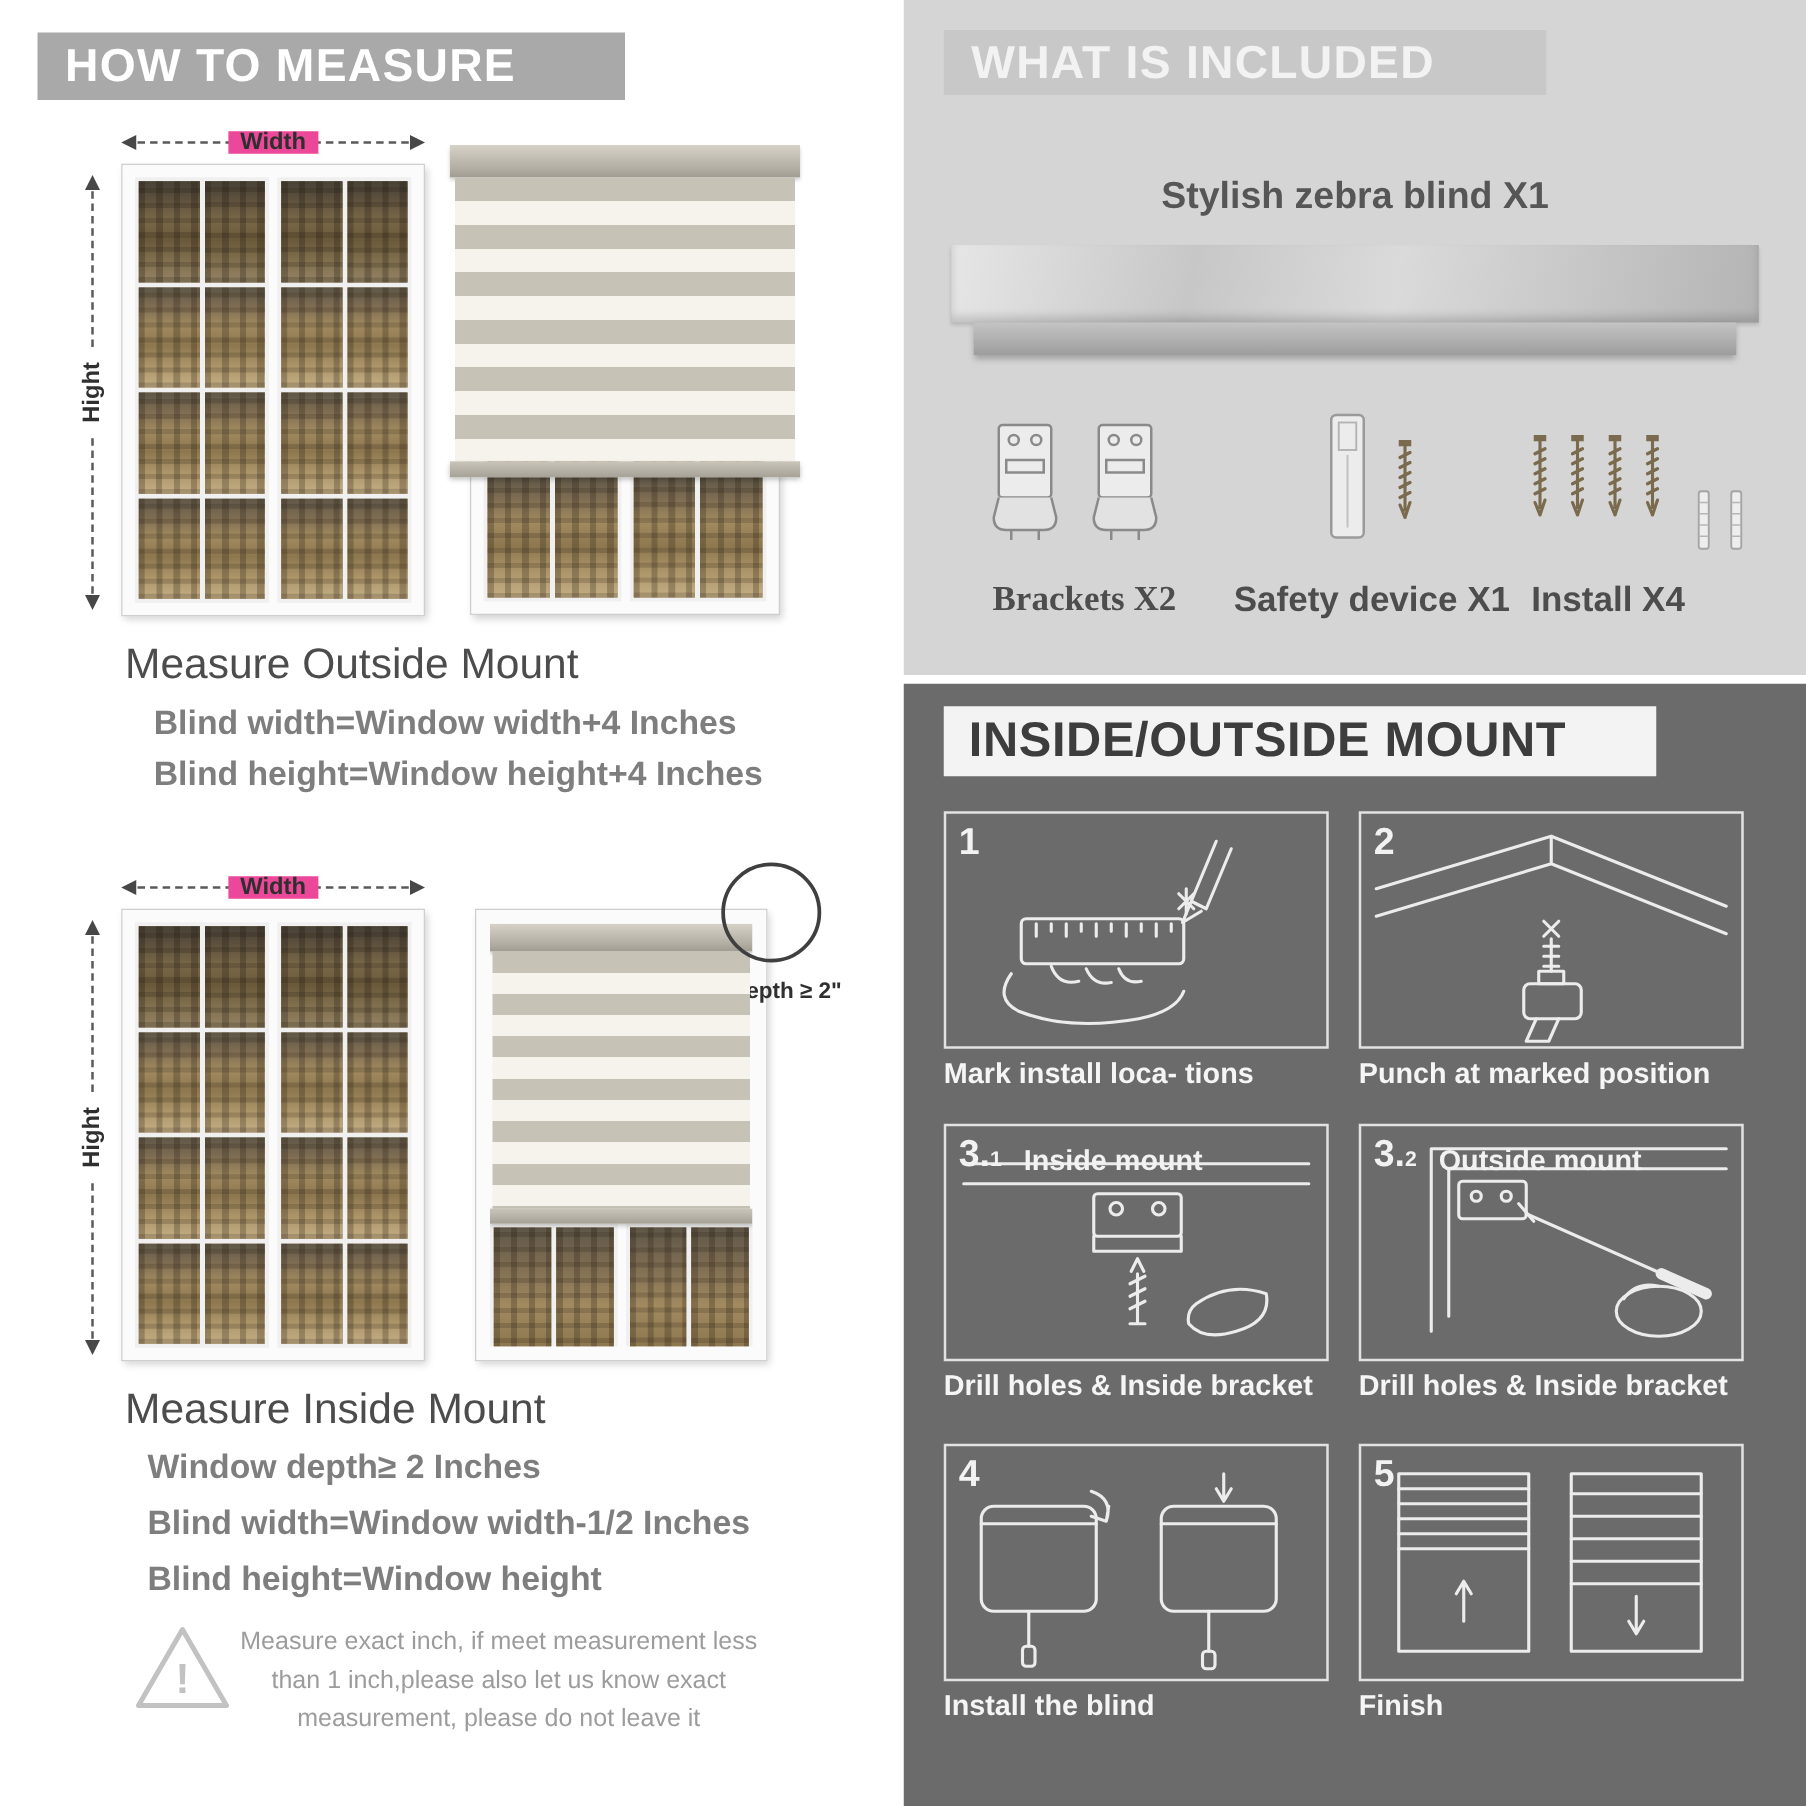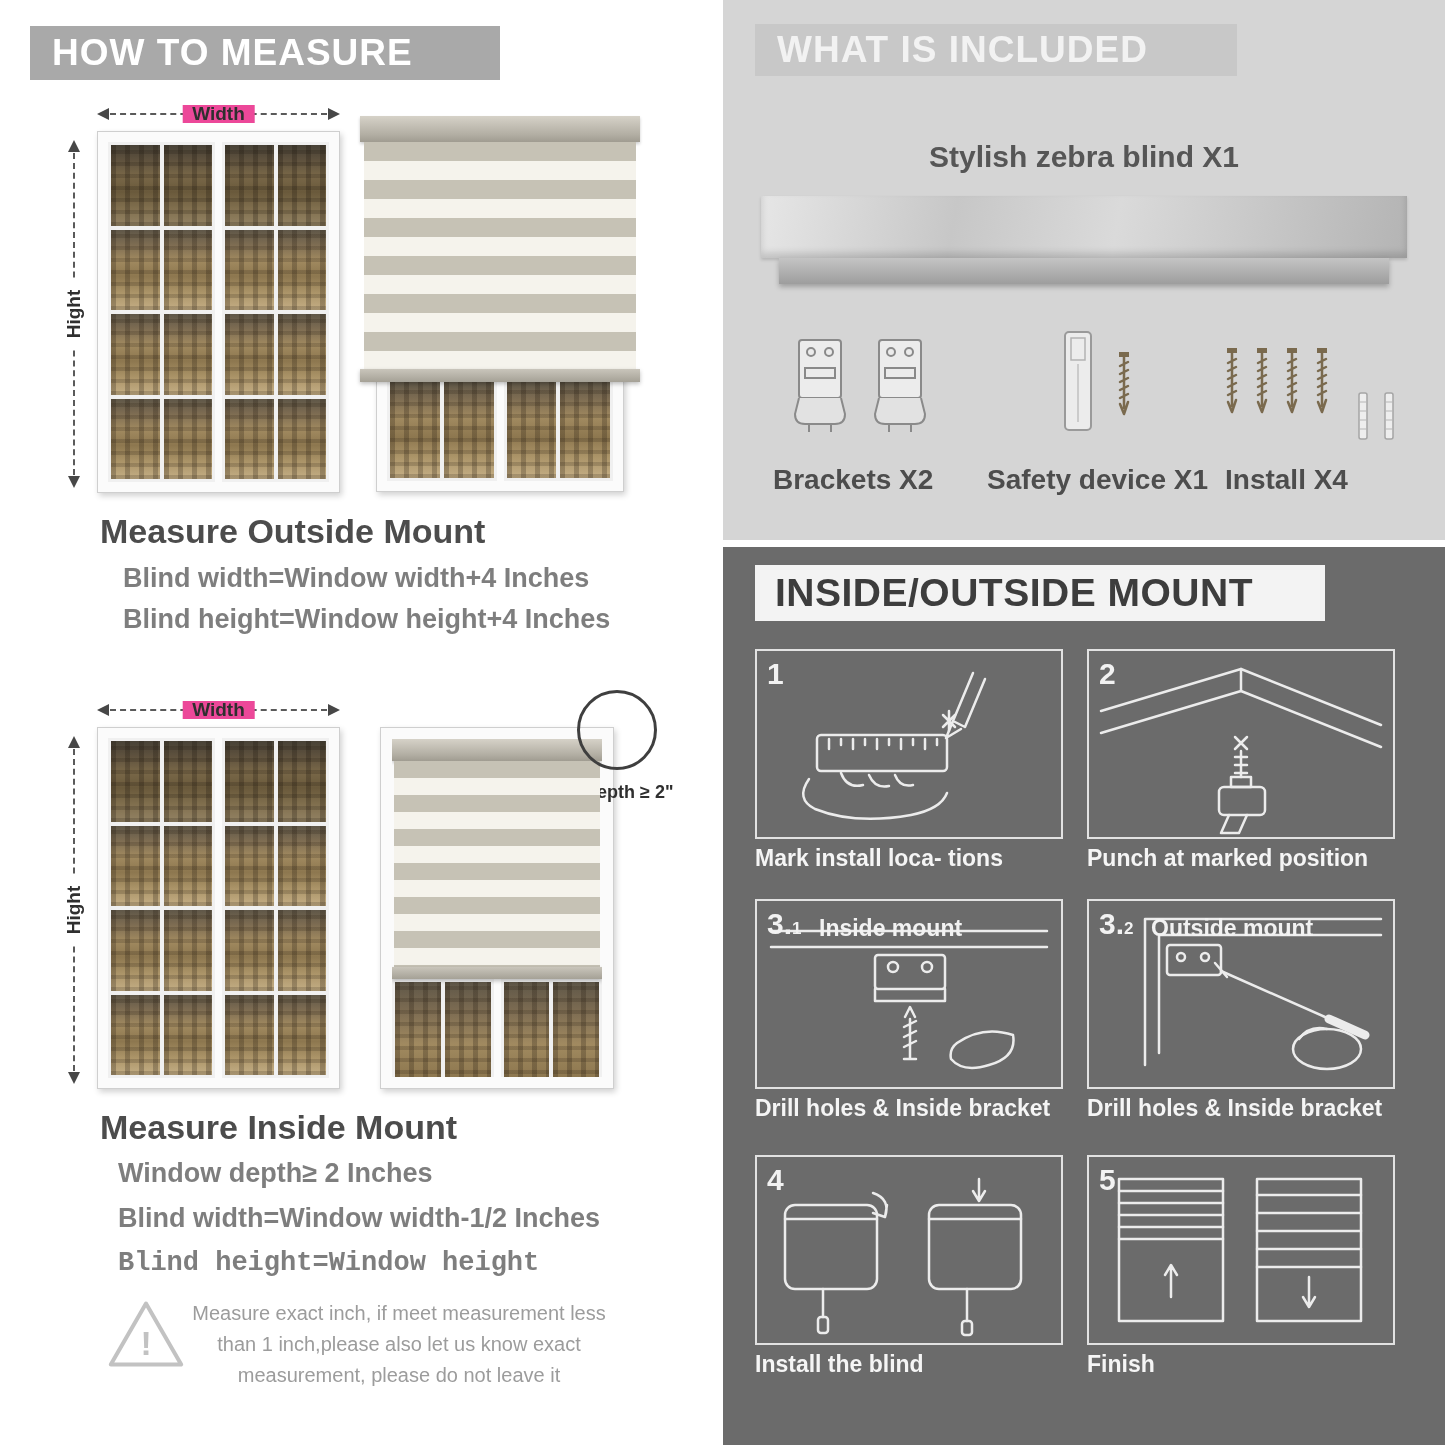--- a/index.html
+++ b/index.html
@@ -55,21 +55,21 @@
   .inside-frame{position:absolute;inset:0;background:#fbfbfb;border:1px solid #cfcfcf;
     box-shadow:2px 3px 6px rgba(0,0,0,0.18);padding:11px;box-sizing:border-box;}
   .inside-inner{position:relative;width:100%;height:100%;overflow:hidden;}
   .fabric2{position:absolute;left:2px;right:2px;
     background:repeating-linear-gradient(180deg,#c6c2b5 0 17px,#f5f3ec 17px 34px);}
 
   .depth-circle{position:absolute;left:577px;top:690px;width:74px;height:74px;border:3px solid #3f3f3f;
     border-radius:50%;z-index:6;}
   .depth-label{position:absolute;left:584px;top:782px;font-size:18px;font-weight:bold;color:#2f2f2f;}
 
-  .sec-title{position:absolute;font-size:34px;font-weight:bold;color:#4c4c4c;}
+  .sec-title{position:absolute;font-size:34px;font-weight:normal;color:#4c4c4c;}
   .formula{position:absolute;font-size:27px;font-weight:bold;color:#7e7e7e;margin-left:23px;}
 
   .warn-icon{position:absolute;left:106px;top:1296px;width:80px;height:76px;}
   .warn-text{position:absolute;left:176px;top:1298px;width:446px;font-size:20px;line-height:1.55;
     color:#9c9c9c;text-align:center;}
 
   
   .included{position:absolute;left:723px;top:0;width:722px;height:540px;background:#d5d5d5;}
   .wii-banner{position:absolute;left:32px;top:24px;width:482px;height:52px;background:#c8c8c8;
     color:#f2f2f2;font-size:37px;font-weight:bold;line-height:52px;padding-left:22px;
@@ -225,21 +225,21 @@
         </div>
       </div>
     </div>
   </div>
   <div class="depth-circle"></div>
   <div class="depth-label">Depth ≥ 2"</div>
 
   <div class="sec-title" style="left:100px;top:1108px;">Measure Inside Mount</div>
   <div class="formula" style="left:95px;top:1158px;">Window depth≥ 2 Inches</div>
   <div class="formula" style="left:95px;top:1203px;">Blind width=Window width-1/2 Inches</div>
-  <div class="formula" style="left:95px;top:1248px;font-family:Liberation Mono, monospace;">Blind height=Window height</div>
+  <div class="formula" style="left:95px;top:1248px;">Blind height=Window height</div>
 
   <svg class="warn-icon" viewBox="0 0 100 92">
     <path d="M50 8 L94 84 L6 84 Z" fill="none" stroke="#c2c2c2" stroke-width="5" stroke-linejoin="round"></path>
     <text x="50" y="72" font-size="42" fill="#c2c2c2" text-anchor="middle" font-weight="bold">!</text>
   </svg>
   <div class="warn-text">Measure exact inch, if meet measurement less than 1 inch,please also let us know exact measurement, please do not leave it</div>
 
   <div class="included">
     <div class="wii-banner">
       <span>WHAT IS INCLUDED</span>
@@ -294,21 +294,21 @@
     </svg>
     <svg class="part-svg" style="left:633px;top:390px;" width="14" height="56" viewBox="0 0 14 56">
       <rect x="3" y="3" width="8" height="46" rx="2" fill="rgba(255,255,255,0.6)" stroke="#a5a5a5" stroke-width="1.5"></rect>
       <path d="M3 12 H11 M3 21 H11 M3 30 H11 M3 39 H11" stroke="#b5b5b5" stroke-width="1.2" fill="none"></path>
     </svg>
     <svg class="part-svg" style="left:659px;top:390px;" width="14" height="56" viewBox="0 0 14 56">
       <rect x="3" y="3" width="8" height="46" rx="2" fill="rgba(255,255,255,0.6)" stroke="#a5a5a5" stroke-width="1.5"></rect>
       <path d="M3 12 H11 M3 21 H11 M3 30 H11 M3 39 H11" stroke="#b5b5b5" stroke-width="1.2" fill="none"></path>
     </svg>
 
-    <div class="part-label" style="left:50px;">Brackets X2</div>
+    <div class="part-label" style="left:71px;font-family:Liberation Serif, serif;">Brackets X2</div>
     <div class="part-label" style="left:264px;">Safety device X1</div>
     <div class="part-label" style="left:502px;">Install X4</div>
   </div>
 
   <div class="mount">
     <div class="iom-banner">
       <span>INSIDE/OUTSIDE MOUNT</span>
     </div>
 
     <div class="step-panel" style="left:32px;top:102px;">

